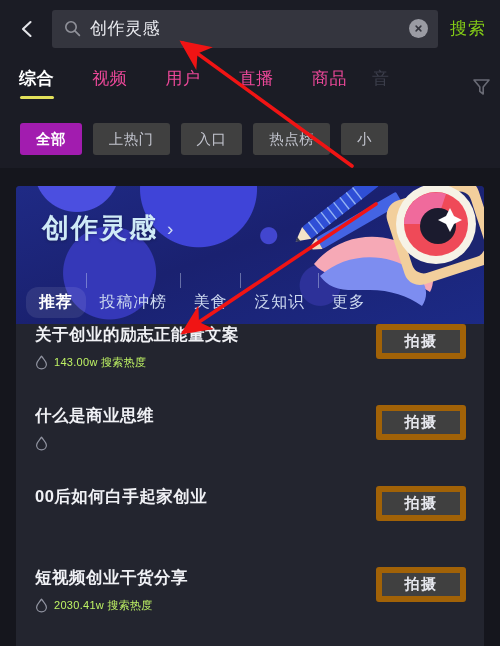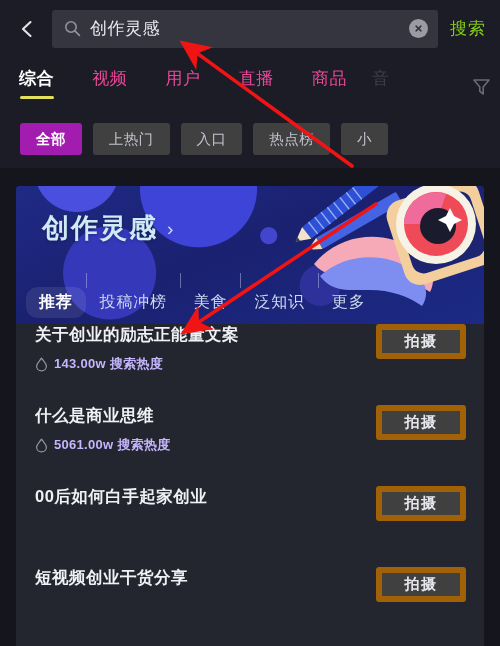--- a/index.html
+++ b/index.html
@@ -279,24 +279,23 @@
     font-weight: bold;
     color: #f0f1f5;
     letter-spacing: .5px;
     white-space: nowrap;
     overflow: hidden;
     margin-bottom: 9px;
   }
   .row-meta {
     display: flex;
     align-items: center;
-    font-size: 13px;
-    color: #c4b5fd;
+    font-size: 11px;
+    color: #bef264;
     letter-spacing: .3px;
-    font-weight: bold;
   }
   .hot-icon { margin-right: 6px; display: flex; }
   .hot-icon svg { display: block; }
   .row-heat { white-space: nowrap; }
 
   .shoot-btn {
     flex: 0 0 auto;
     width: 90px;
     height: 35px;
     border: 6px solid #a16207;
@@ -485,36 +484,43 @@
 
       <div class="row">
         <div class="row-main">
           <div class="row-title">什么是商业思维</div>
           <div class="row-meta">
             <span class="hot-icon">
               <svg width="13" height="15" viewBox="0 0 13 15">
                 <path d="M6.5 1.2 C8.7 4.4 11.4 6.3 11.4 9.3 C11.4 12 9.2 13.9 6.5 13.9 C3.8 13.9 1.6 12 1.6 9.3 C1.6 6.3 4.3 4.4 6.5 1.2 Z" fill="none" stroke="#9295a2" stroke-width="1.2" stroke-linejoin="round"></path>
               </svg>
             </span>
-            <span class="row-heat">5061.00w 搜索热度</span>
           </div>
         </div>
         <div class="shoot-btn">拍摄</div>
       </div>
 
       <div class="row">
         <div class="row-main">
           <div class="row-title">00后如何白手起家创业</div>
         </div>
         <div class="shoot-btn">拍摄</div>
       </div>
 
       <div class="row">
         <div class="row-main">
           <div class="row-title">短视频创业干货分享</div>
+          <div class="row-meta">
+            <span class="hot-icon">
+              <svg width="13" height="15" viewBox="0 0 13 15">
+                <path d="M6.5 1.2 C8.7 4.4 11.4 6.3 11.4 9.3 C11.4 12 9.2 13.9 6.5 13.9 C3.8 13.9 1.6 12 1.6 9.3 C1.6 6.3 4.3 4.4 6.5 1.2 Z" fill="none" stroke="#9295a2" stroke-width="1.2" stroke-linejoin="round"></path>
+              </svg>
+            </span>
+            <span class="row-heat">2030.41w 搜索热度</span>
+          </div>
         </div>
         <div class="shoot-btn">拍摄</div>
       </div>
 
     </div>
   </div>
 
   <div class="annotations">
     <svg width="500" height="646" viewBox="0 0 500 646">
       <defs>

